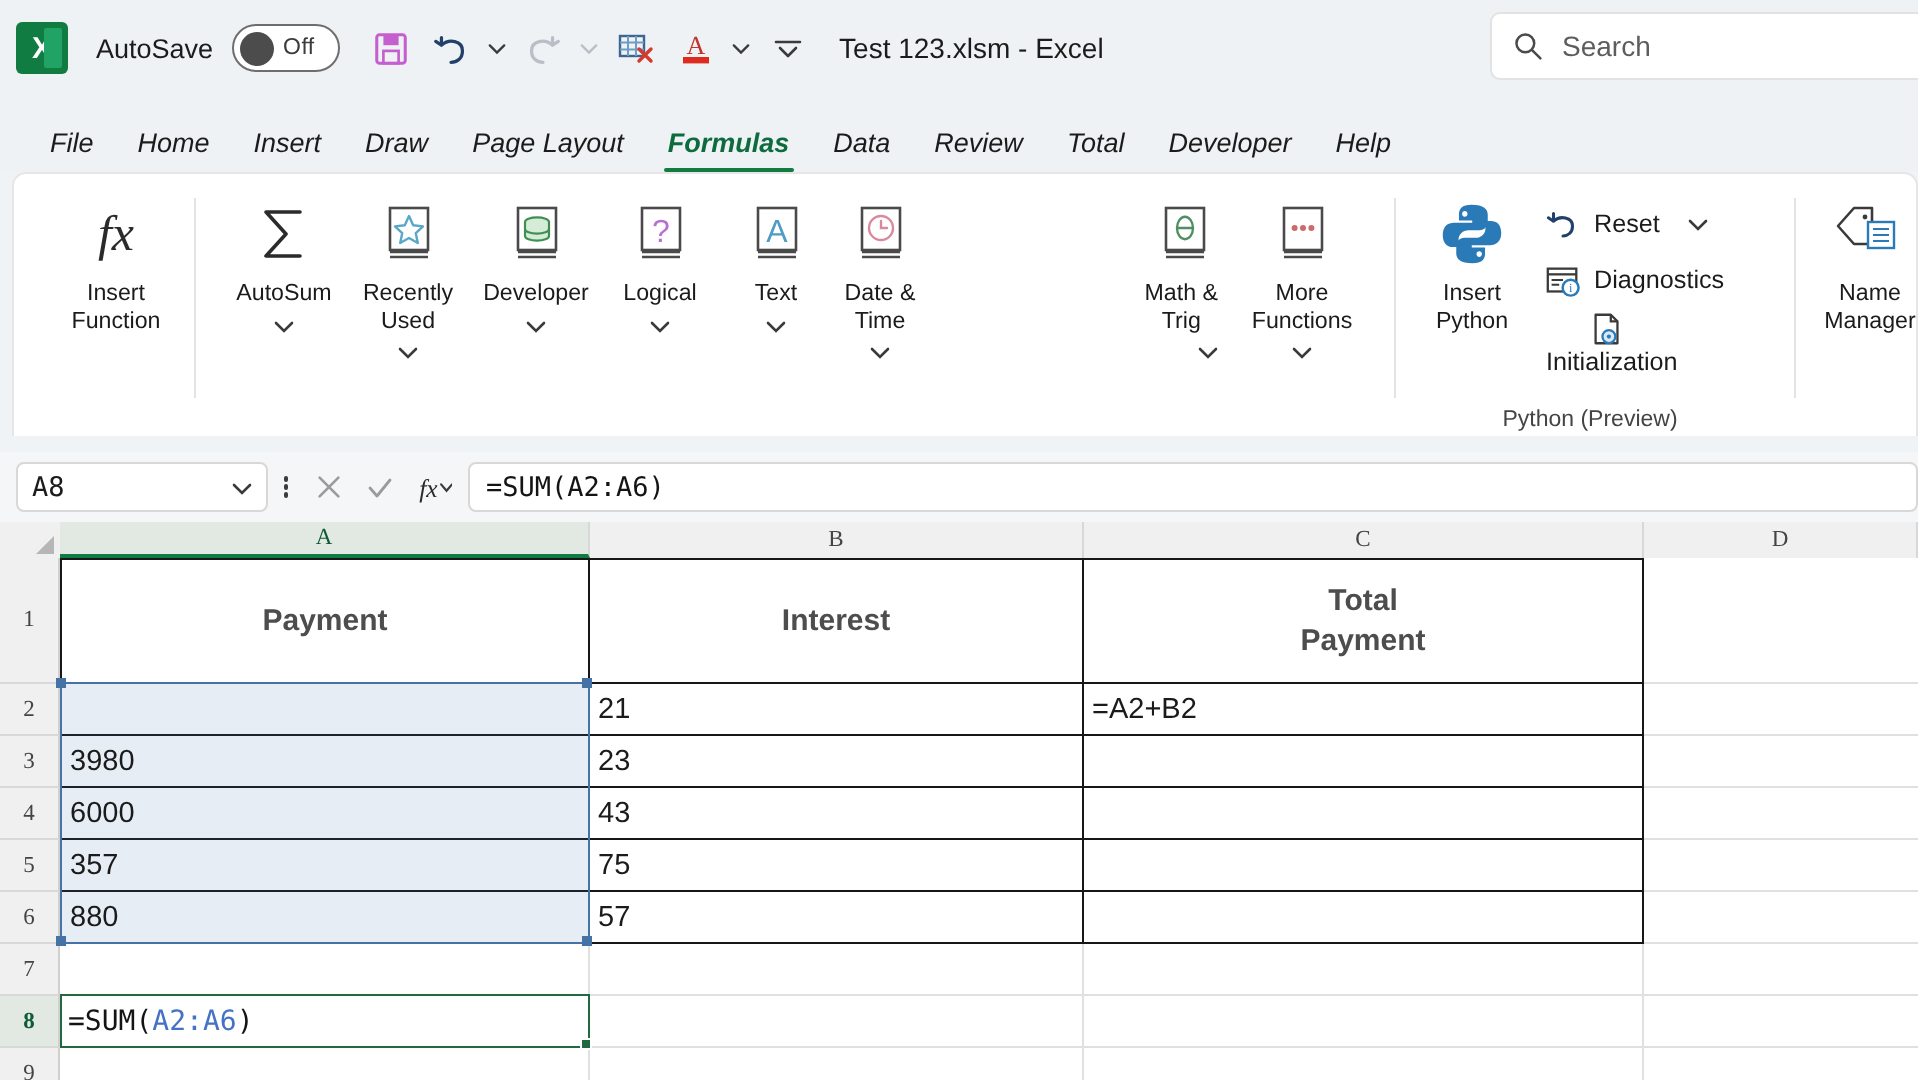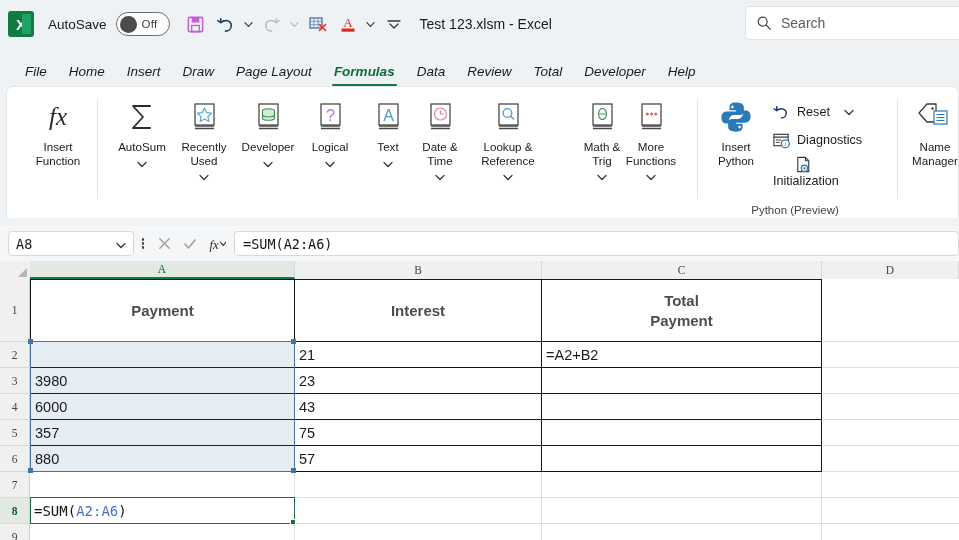--- a/index.html
+++ b/index.html
@@ -407,39 +407,22 @@
         </div>
         <div class="lbl">Date &amp;
 Time</div>
         <div class="dd">
           <svg width="10" height="7" viewBox="0 0 10 7">
               <path d="M1 1.5 L5 5.5 L9 1.5" fill="none" stroke="#3a3a3a" stroke-width="1.3" stroke-linecap="round"></path>
             </svg>
         </div>
       </div>
 
-      <div class="bigbtn" style="left:458px; width:86px;">
-        <div class="icn">
-          <svg width="34" height="36" viewBox="0 0 34 36">
-            <rect x="8" y="5" width="19" height="21" fill="#fff" stroke="#4a4a4a" stroke-width="1.3"></rect>
-            <path d="M8 27 H27 M8 29.5 H27" stroke="#4a4a4a" stroke-width="1.3"></path>
-            <circle cx="16.5" cy="14" r="4.3" fill="none" stroke="#4f9cc4" stroke-width="1.3"></circle>
-            <path d="M19.7 17.2 L22.5 20" stroke="#4f9cc4" stroke-width="1.4" stroke-linecap="round"></path>
-          </svg>
-        </div>
-        <div class="lbl">Lookup &amp;
-Reference</div>
-        <div class="dd">
-          <svg width="10" height="7" viewBox="0 0 10 7">
-              <path d="M1 1.5 L5 5.5 L9 1.5" fill="none" stroke="#3a3a3a" stroke-width="1.3" stroke-linecap="round"></path>
-            </svg>
-        </div>
-      </div>
-
-      <div class="bigbtn" style="left:558px;">
+
+      <div class="bigbtn" style="left:528px;align-items:flex-end;">
         <div class="icn">
           <svg width="34" height="36" viewBox="0 0 34 36">
             <rect x="8" y="5" width="19" height="21" fill="#fff" stroke="#4a4a4a" stroke-width="1.3"></rect>
             <path d="M8 27 H27 M8 29.5 H27" stroke="#4a4a4a" stroke-width="1.3"></path>
             <ellipse cx="17.5" cy="15" rx="4" ry="5.6" fill="none" stroke="#4f8f62" stroke-width="1.2"></ellipse>
             <path d="M13.8 15 H21.2" stroke="#4f8f62" stroke-width="1.2"></path>
           </svg>
         </div>
         <div class="lbl">Math &amp;
 Trig</div>

